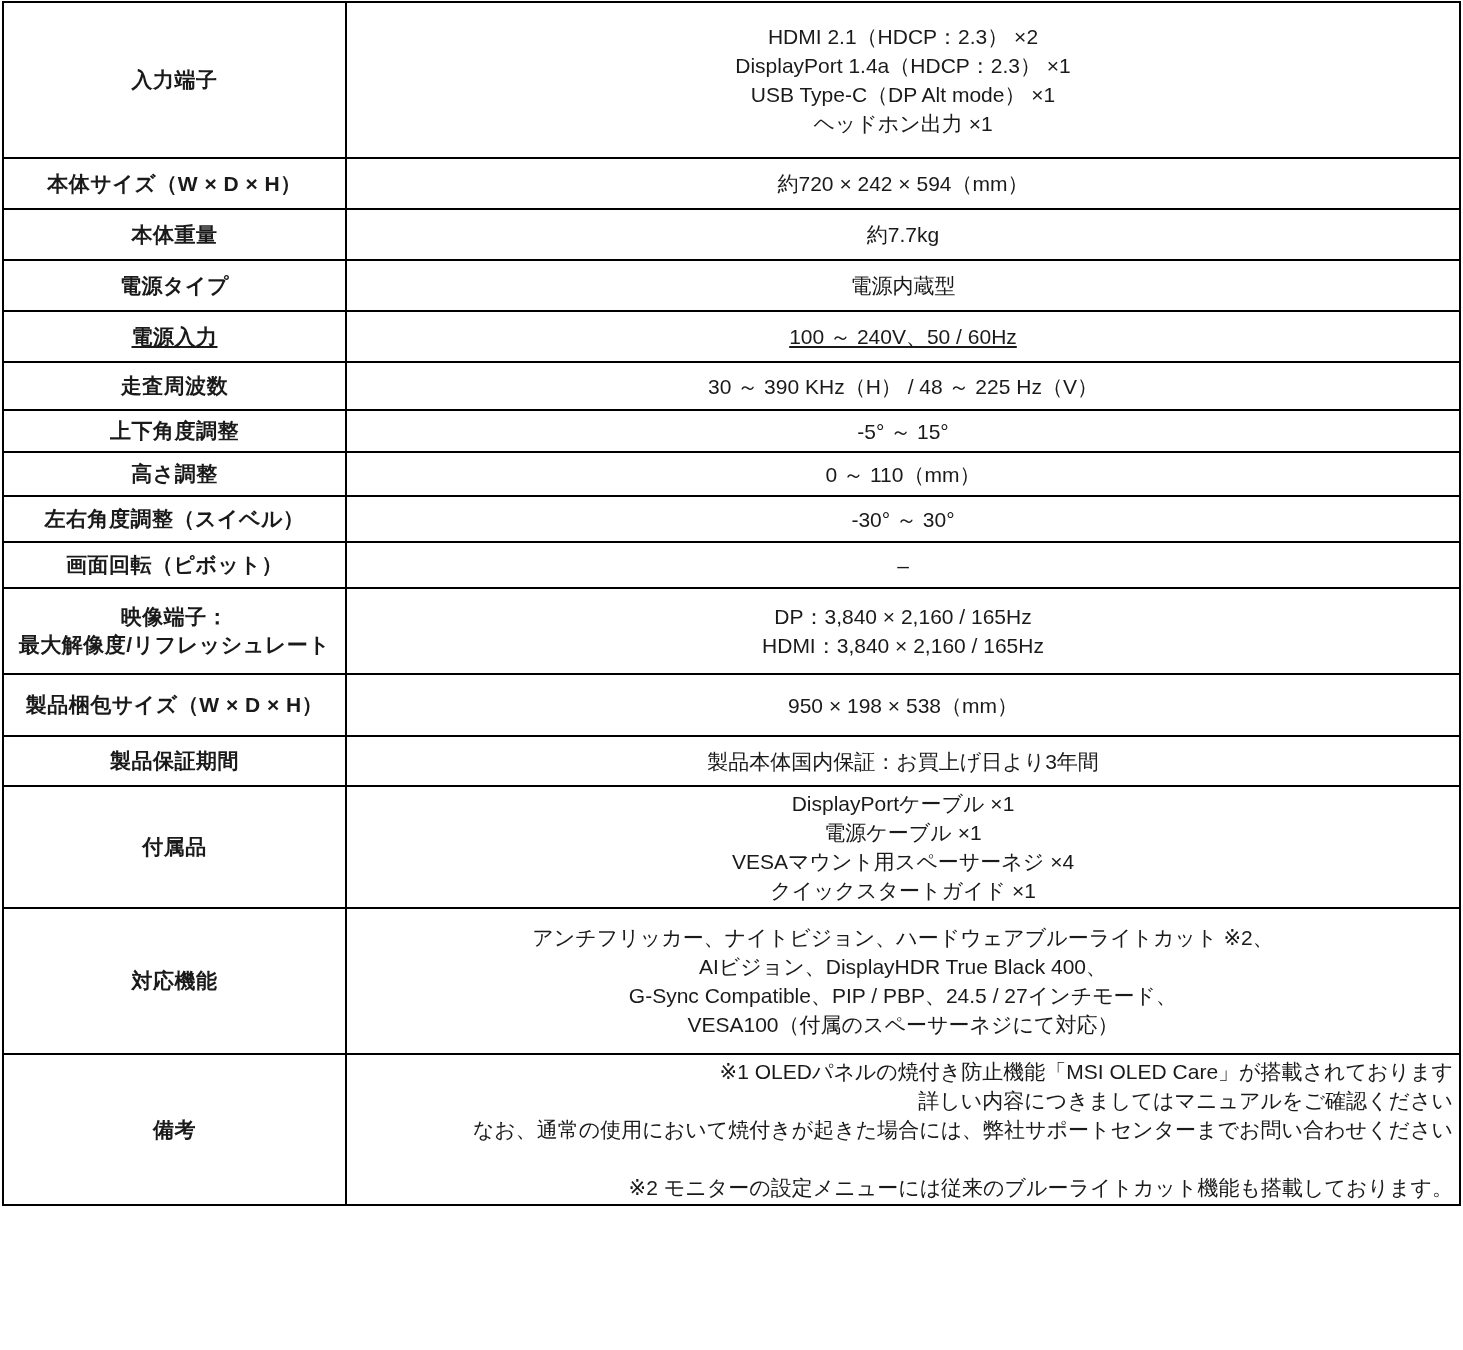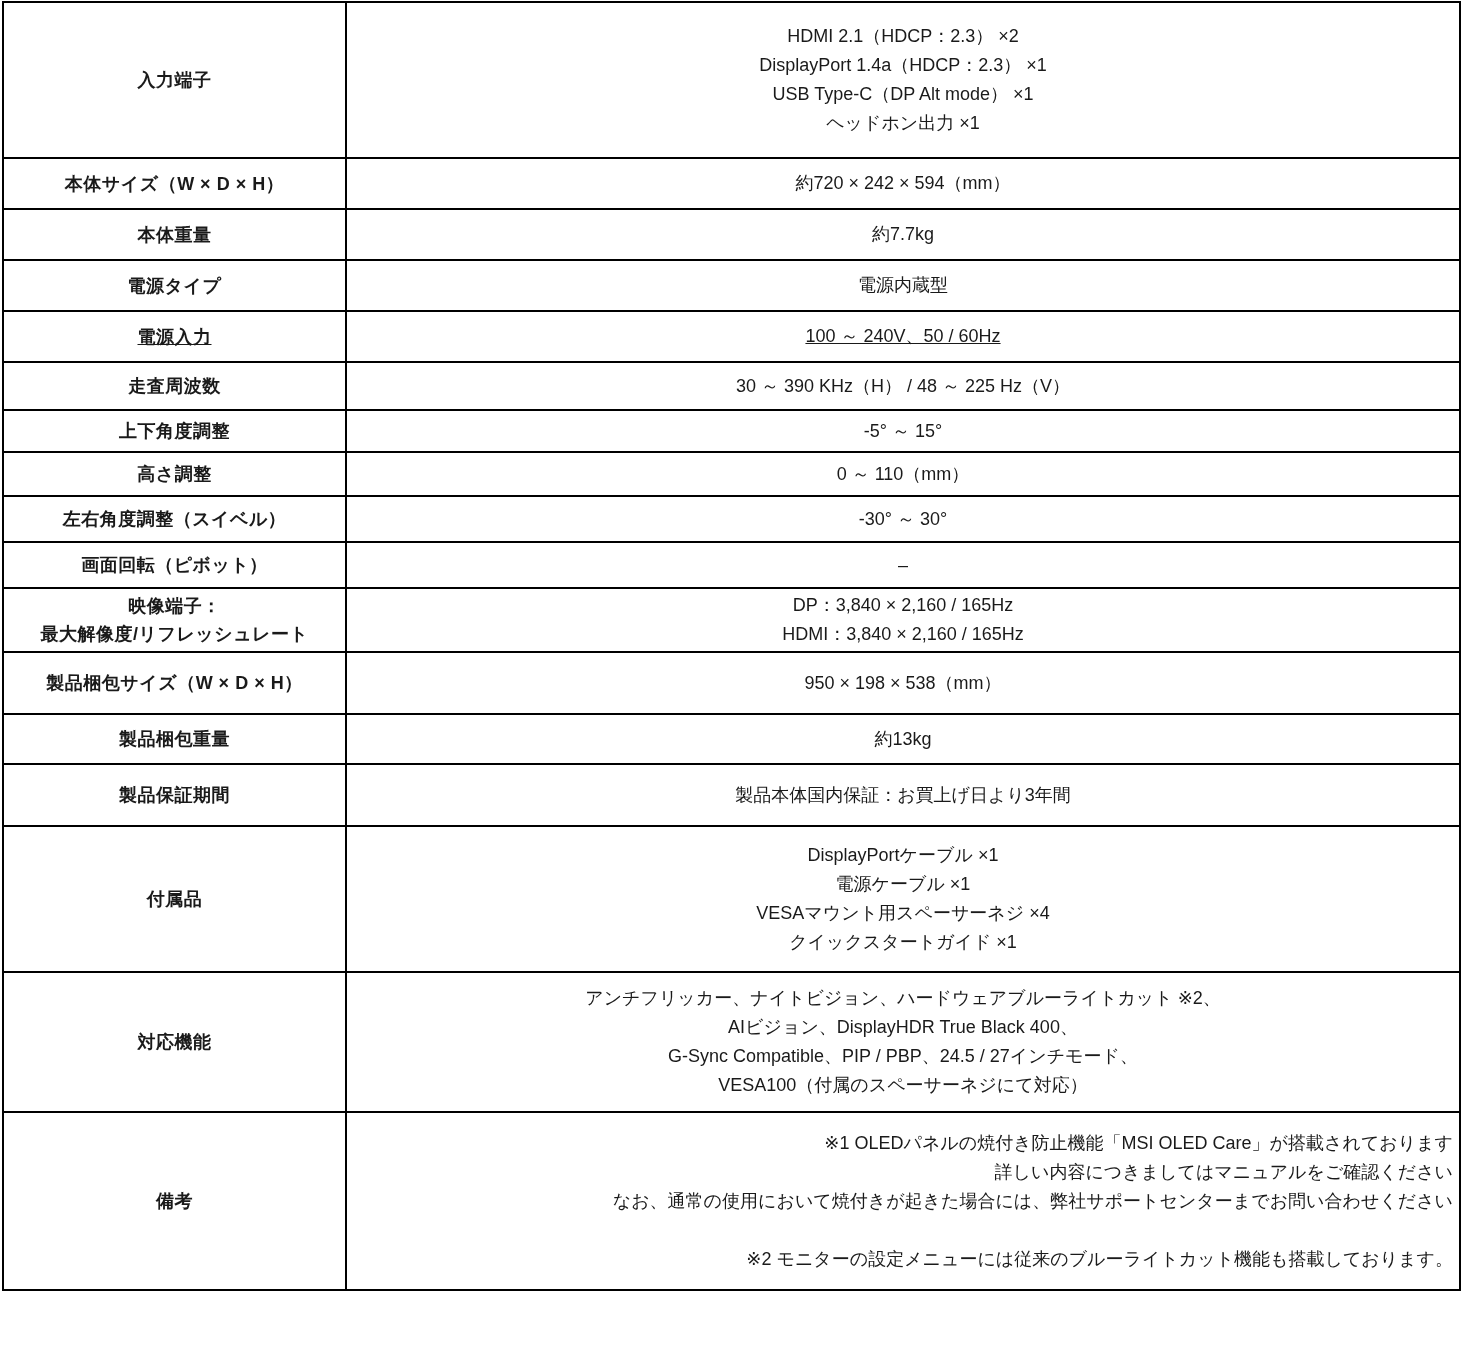--- a/index.html
+++ b/index.html
@@ -15,21 +15,21 @@
     border-collapse: collapse;
     table-layout: fixed;
     width: 1459px;
     margin: 1px 2px;
   }
   .spec-table col.c-label { width: 343px; }
   .spec-table th, .spec-table td {
     border: 2px solid #000000;
     padding: 2px 6px;
     vertical-align: middle;
-    font-size: 18px;
+    font-size: 21px;
   }
   .spec-table th {
     font-weight: bold;
     text-align: center;
     letter-spacing: 0.5px;
   }
   .spec-table td {
     text-align: center;
     font-weight: normal;
   }
@@ -43,21 +43,21 @@
   .spec-table tr:nth-child(1)  { height: 156px; }
   .spec-table tr:nth-child(2)  { height: 51px; }
   .spec-table tr:nth-child(3)  { height: 51px; padding-left: 24px; }
   .spec-table tr:nth-child(4)  { height: 51px; }
   .spec-table tr:nth-child(5)  { height: 51px; text-decoration: underline; }
   .spec-table tr:nth-child(6)  { height: 48px; }
   .spec-table tr:nth-child(7)  { height: 42px; }
   .spec-table tr:nth-child(8)  { height: 44px; }
   .spec-table tr:nth-child(9)  { height: 46px; }
   .spec-table tr:nth-child(10) { height: 46px; }
-  .spec-table tr:nth-child(11) { height: 64px; }
+  .spec-table tr:nth-child(11) { height: 86px; }
   .spec-table tr:nth-child(12) { height: 62px; }
   .spec-table tr:nth-child(13) { height: 50px; }
   .spec-table tr:nth-child(14) { height: 62px; }
   .spec-table tr:nth-child(15) { height: 146px; }
   .spec-table tr:nth-child(16) { height: 140px; }
   .spec-table tr:nth-child(17) { height: 178px; }
 </style>
 </head>
 <body>
 
@@ -163,28 +163,20 @@
       <tr>
         <th scope="row">
           <div class="label-line">製品梱包サイズ（W × D × H）</div>
         </th>
         <td>
           <div class="value-line">950 × 198 × 538（mm）</div>
         </td>
       </tr>
       <tr>
         <th scope="row">
-          <div class="label-line">製品梱包重量</div>
-        </th>
-        <td>
-          <div class="value-line">約13kg</div>
-        </td>
-      </tr>
-      <tr>
-        <th scope="row">
           <div class="label-line">製品保証期間</div>
         </th>
         <td>
           <div class="value-line">製品本体国内保証：お買上げ日より3年間</div>
         </td>
       </tr>
       <tr>
         <th scope="row">
           <div class="label-line">付属品</div>
         </th>

